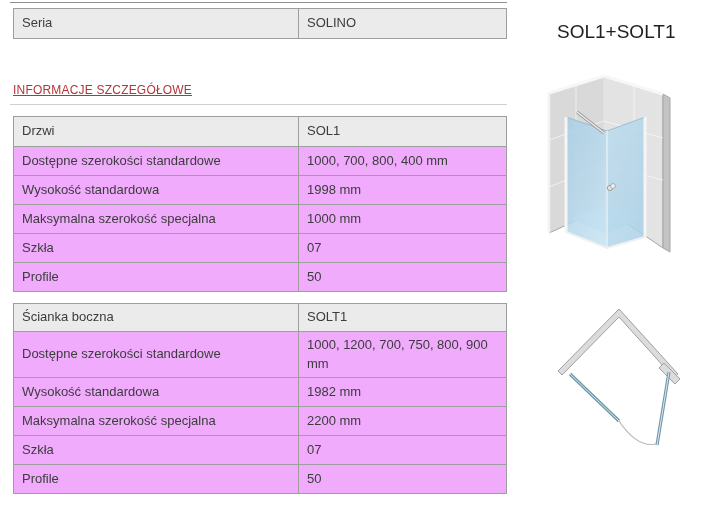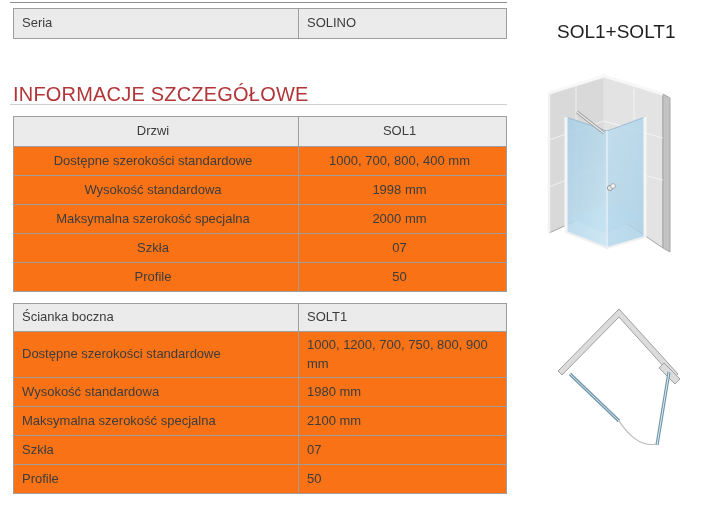--- a/index.html
+++ b/index.html
@@ -1,35 +1,35 @@
 <!DOCTYPE html>
 <html><head>
 <meta charset="utf-8">
 <style>
   html,body{margin:0;padding:0;background:#ffffff;}
   body{width:725px;height:529px;position:relative;overflow:hidden;
        font-family:"Liberation Sans","DejaVu Sans",sans-serif;color:#3c3c3c;}
   .rule{position:absolute;height:1px;left:10px;width:497px;}
   .rule-top{top:2px;background:#8f8f8f;}
   .rule-mid{top:104px;background:#cfcfcf;}
-  .section-heading{position:absolute;left:13px;top:83px;font-size:20px;
-       color:#b23537;letter-spacing:.2px;}
+  .section-heading{position:absolute;left:13px;top:83px;font-size:12px;
+       color:#b23537;letter-spacing:.2px;text-decoration:underline;}
   .right-title{position:absolute;left:557px;top:21px;font-size:19px;color:#1f1f1f;}
   table.spec{position:absolute;left:13px;border-collapse:collapse;table-layout:fixed;
-       width:493px;background:#f97316;}
+       width:493px;background:#f0abfc;}
   table.spec td{border:1px solid #9e9e9e;font-size:13px;padding:0 14px 0 8px;
        vertical-align:middle;color:#3c3c3c;line-height:1.4;}
   table.spec col.c1{width:285px;}
   table.spec col.c2{width:208px;}
   tr.hdr td{background:#ebebeb;}
   #meta-table{top:8px;}
   #meta-table td{height:29px;}
   #door-table{top:116px;}
   #door-table tr.hdr td{height:29px;}
-  #door-table td{height:28px;text-align:center;}
+  #door-table td{height:28px;}
   #side-table{top:303px;}
   #side-table tr.hdr td{height:27px;}
   #side-table td{height:28px;}
   #side-table tr.tall td{height:45px;}
   svg .wallstroke{stroke:#a6a6a6;stroke-width:1;}
   .diagram{position:absolute;}
 </style>
 </head>
 <body>
 
@@ -64,21 +64,21 @@
   <tr>
     <td>Dostępne szerokości standardowe</td>
     <td>1000, 700, 800, 400 mm</td>
   </tr>
   <tr>
     <td>Wysokość standardowa</td>
     <td>1998 mm</td>
   </tr>
   <tr>
     <td>Maksymalna szerokość specjalna</td>
-    <td>2000 mm</td>
+    <td>1000 mm</td>
   </tr>
   <tr>
     <td>Szkła</td>
     <td>07</td>
   </tr>
   <tr>
     <td>Profile</td>
     <td>50</td>
   </tr>
 </tbody>
@@ -93,25 +93,25 @@
       <tr class="hdr">
     <td>Ścianka boczna</td>
     <td>SOLT1</td>
   </tr>
   <tr class="tall">
     <td>Dostępne szerokości standardowe</td>
     <td>1000, 1200, 700, 750, 800, 900 mm</td>
   </tr>
   <tr>
     <td>Wysokość standardowa</td>
-    <td>1980 mm</td>
+    <td>1982 mm</td>
   </tr>
   <tr>
     <td>Maksymalna szerokość specjalna</td>
-    <td>2100 mm</td>
+    <td>2200 mm</td>
   </tr>
   <tr>
     <td>Szkła</td>
     <td>07</td>
   </tr>
   <tr>
     <td>Profile</td>
     <td>50</td>
   </tr>
 </tbody>

